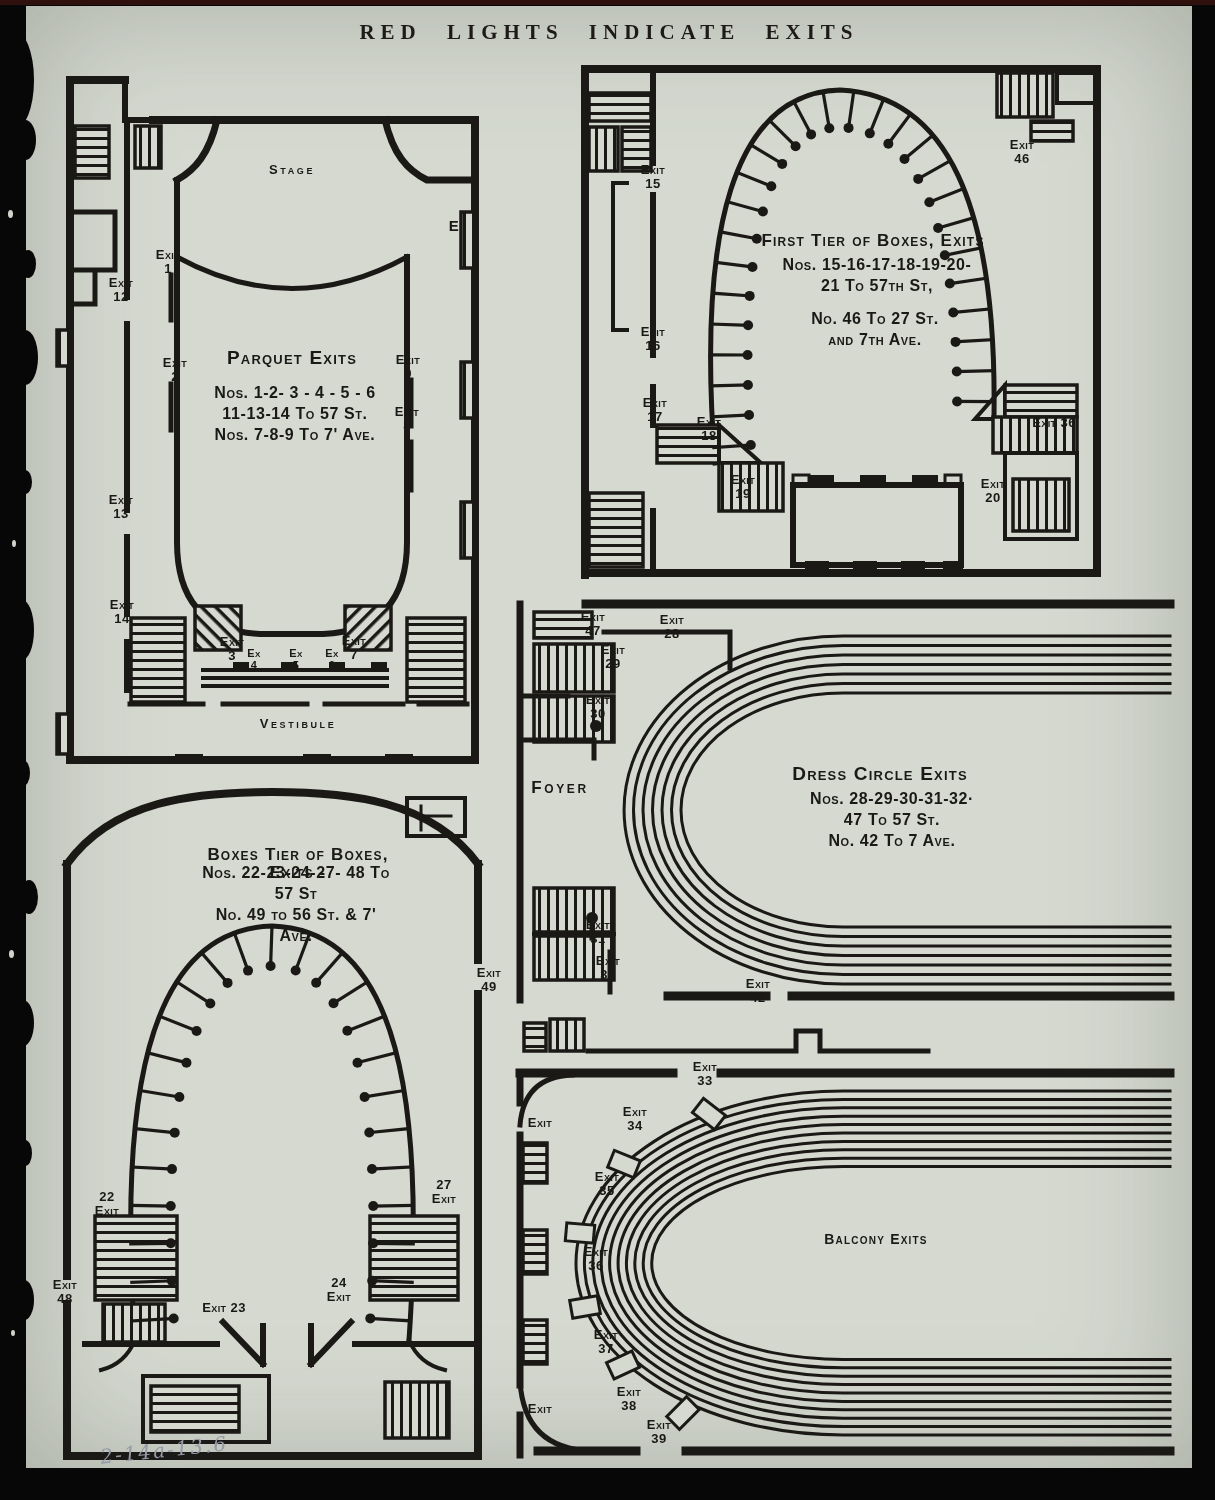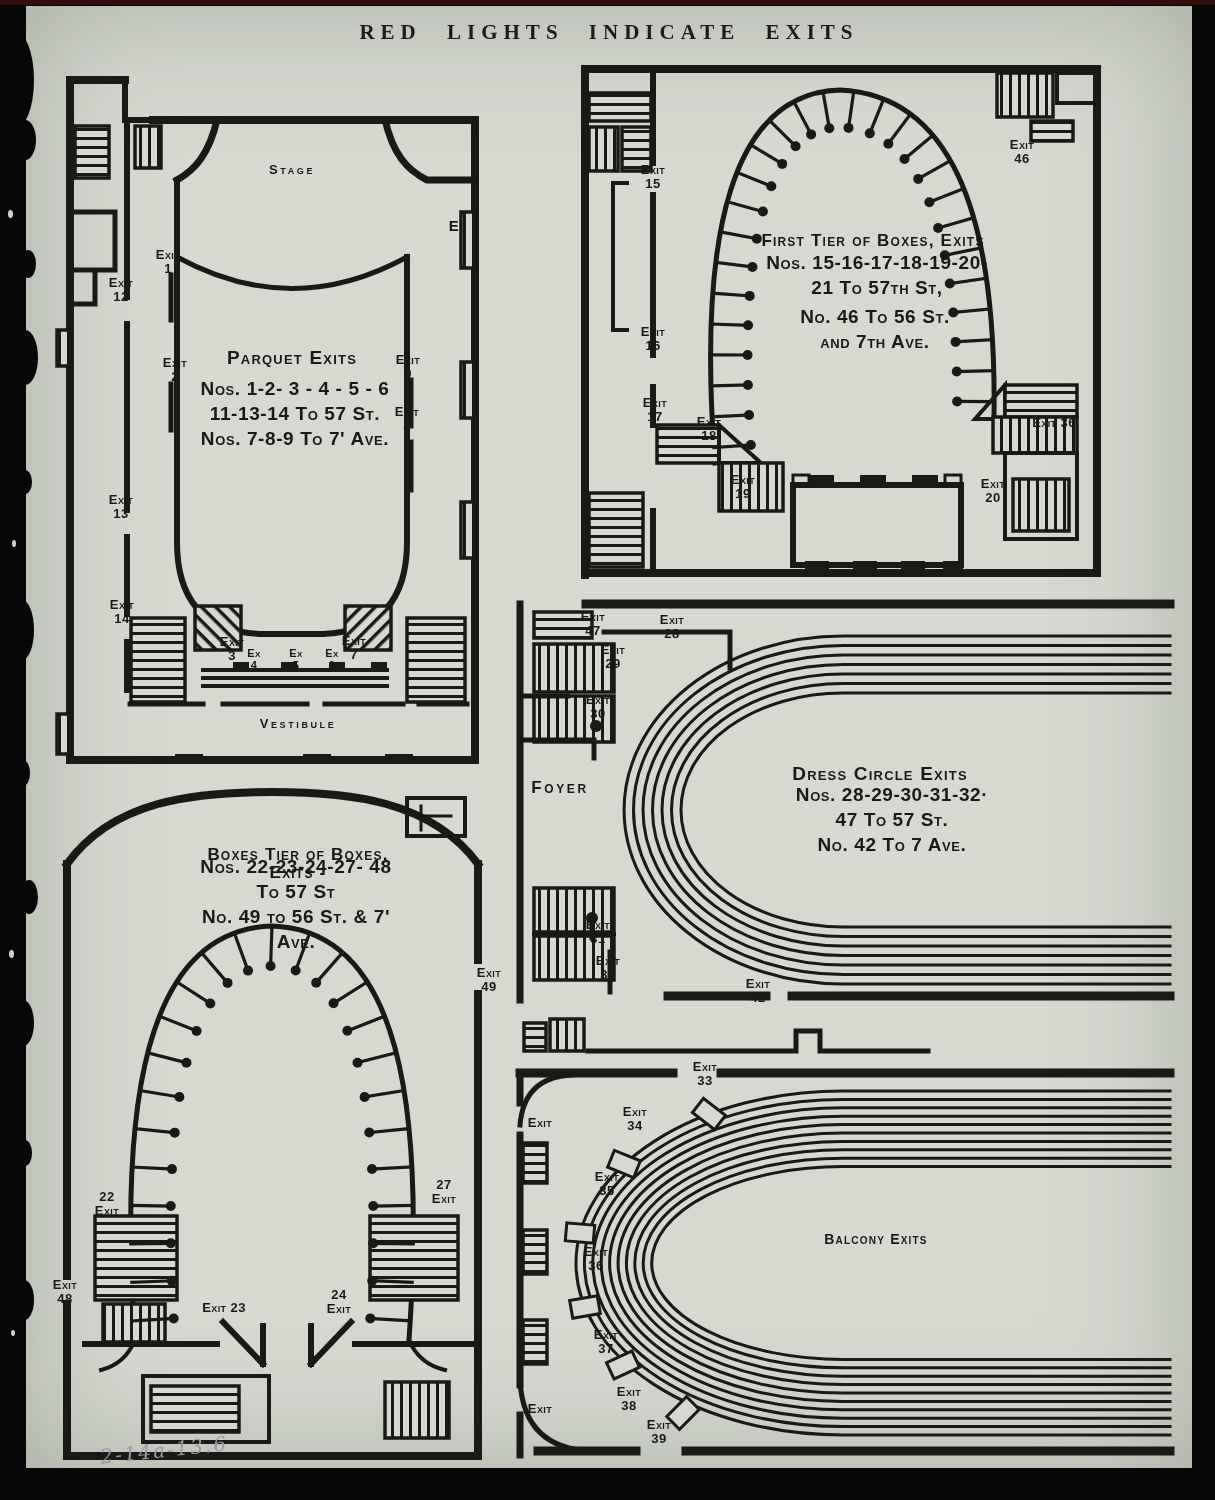--- a/index.html
+++ b/index.html
@@ -14,21 +14,21 @@
   .speck{position:absolute;background:#cfd4ca;border-radius:50%}
   .hdr{position:absolute;left:26px;top:20px;width:1166px;text-align:center;
        font-family:"Liberation Serif",serif;font-weight:bold;font-size:21px;
        letter-spacing:6px;word-spacing:14px;color:#1d1a17}
   .plan{position:absolute}
   .plan svg{position:absolute;left:0;top:0;overflow:visible}
   .xl{position:absolute;transform:translate(-50%,-50%);color:var(--ink);
       font-family:"Liberation Sans",sans-serif;font-weight:bold;font-variant:small-caps;
       font-size:13px;line-height:1.05;letter-spacing:.4px;text-align:center;white-space:pre-line}
   .pt{font-size:19px;letter-spacing:1.2px}
-  .pb{font-size:19px;line-height:1.32;letter-spacing:.6px}
+  .pb{font-size:16px;line-height:1.32;letter-spacing:.6px}
   .fs17{font-size:17px}.fs18{font-size:14px}.sm{font-size:11px}.ls2{letter-spacing:2.6px}
   .note{position:absolute;left:100px;top:1438px;color:#949aa6;
         font-family:"DejaVu Serif",serif;font-style:italic;font-size:20px;
         letter-spacing:2px;transform:rotate(-6deg)}
   
   .w3{stroke:var(--ink);stroke-width:3;fill:none}
   .w4{stroke:var(--ink);stroke-width:4;fill:none}
   .w5{stroke:var(--ink);stroke-width:5;fill:none}
   .w6{stroke:var(--ink);stroke-width:6;fill:none}
   .w7{stroke:var(--ink);stroke-width:7;fill:none}
@@ -251,21 +251,21 @@
     <div class="xl" style="left:178px;top:432px">Exit
 19</div>
     <div class="xl" style="left:457px;top:97px">Exit
 46</div>
     <div class="xl" style="left:489px;top:368px">Exit 36</div>
     <div class="xl" style="left:428px;top:436px">Exit
 20</div>
     <div class="xl pt fs17" style="left:308px;top:186px">First Tier of Boxes, Exits</div>
     <div class="xl pb" style="left:312px;top:220px">Nos. 15-16-17-18-19-20-
 21 To 57th St,</div>
-    <div class="xl pb" style="left:310px;top:274px">No. 46 To 56 St.
+    <div class="xl pb" style="left:310px;top:274px">No. 46 To 27 St.
 and 7th Ave.</div>
   </div>
 
   <div class="plan" style="left:508px;top:588px;width:662px;height:424px">
     <svg width="662" height="424" viewBox="0 0 662 424">
       <path class="w9" d="M 78 16 H 662"></path>
       <path class="w7" d="M 12 16 V 412"></path>
       <rect class="st" x="26" y="24" width="58" height="26" fill="url(#hH)"></rect>
       <rect class="st" x="26" y="56" width="80" height="48" fill="url(#hV)"></rect>
       <rect class="st" x="26" y="108" width="80" height="46" fill="url(#hV)"></rect>
@@ -383,21 +383,21 @@
 No. 49 to 56 St. &amp; 7' Ave.</div>
     <div class="xl" style="left:434px;top:202px">Exit
 49</div>
     <div class="xl" style="left:52px;top:426px">22
 Exit</div>
     <div class="xl" style="left:389px;top:414px">27
 Exit</div>
     <div class="xl" style="left:10px;top:514px">Exit
 48</div>
     <div class="xl" style="left:169px;top:530px">Exit 23</div>
-    <div class="xl" style="left:284px;top:524px">24
+    <div class="xl" style="left:284px;top:512px">24
 Exit</div>
   </div>
 
   <div class="plan" style="left:508px;top:1015px;width:662px;height:447px">
     <svg width="662" height="447" viewBox="0 0 662 447">
       <path class="w7" d="M 12 58 V 88 M 12 120 V 370 M 12 400 V 440"></path>
       <path class="w9" d="M 12 58 H 165 M 213 58 H 662"></path>
       <rect class="st" x="16" y="8" width="22" height="28" fill="url(#hH)"></rect>
       <rect class="st" x="42" y="4" width="34" height="32" fill="url(#hV)"></rect>
       <path class="w5" d="M 80 36 H 288 M 288 36 V 16 M 288 16 H 312 M 312 16 V 36 M 312 36 H 420"></path>

